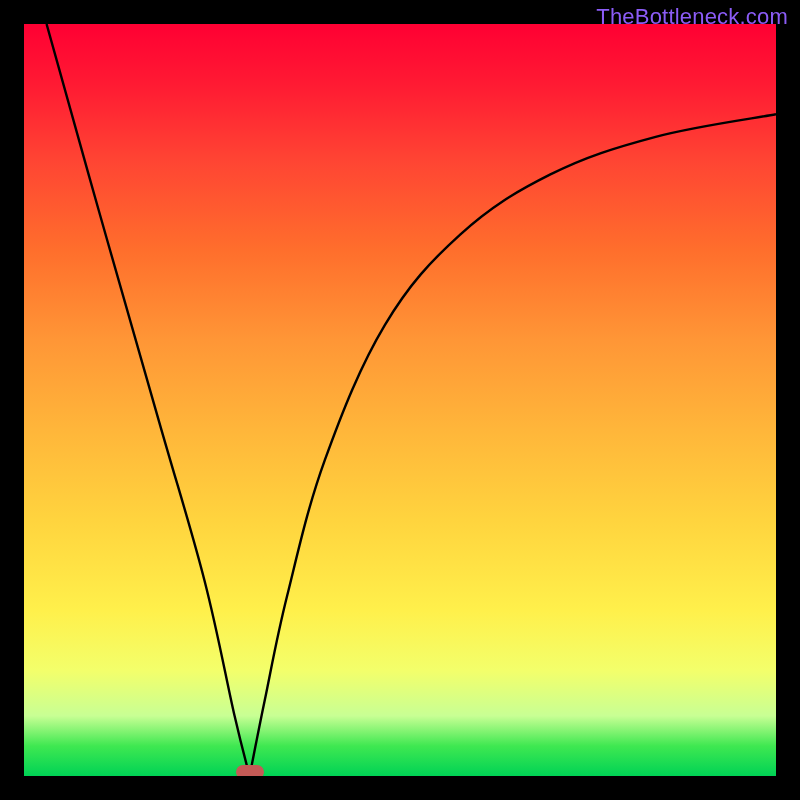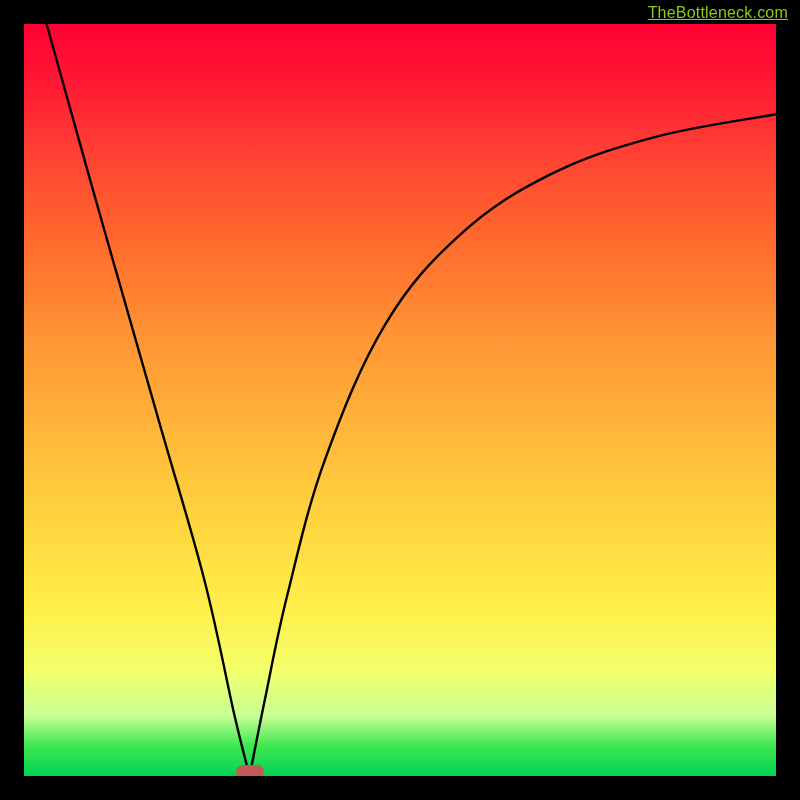--- a/index.html
+++ b/index.html
@@ -37,25 +37,24 @@
       #00d255 100%);
   }
   .curve-layer {
     position: absolute;
     inset: 0;
   }
   .watermark {
     position: absolute;
     top: 4px;
     right: 12px;
-    font-size: 16px;
+    font-size: 22px;
     font-weight: 500;
-    color: #84cc16;
+    color: #8b5cf6;
     letter-spacing: 0.2px;
-    text-decoration: underline;
   }
   .minimum-marker {
     position: absolute;
     width: 28px;
     height: 14px;
     border-radius: 7px;
     background: #c45a56;
     transform: translate(-50%, -50%);
   }
 </style>

